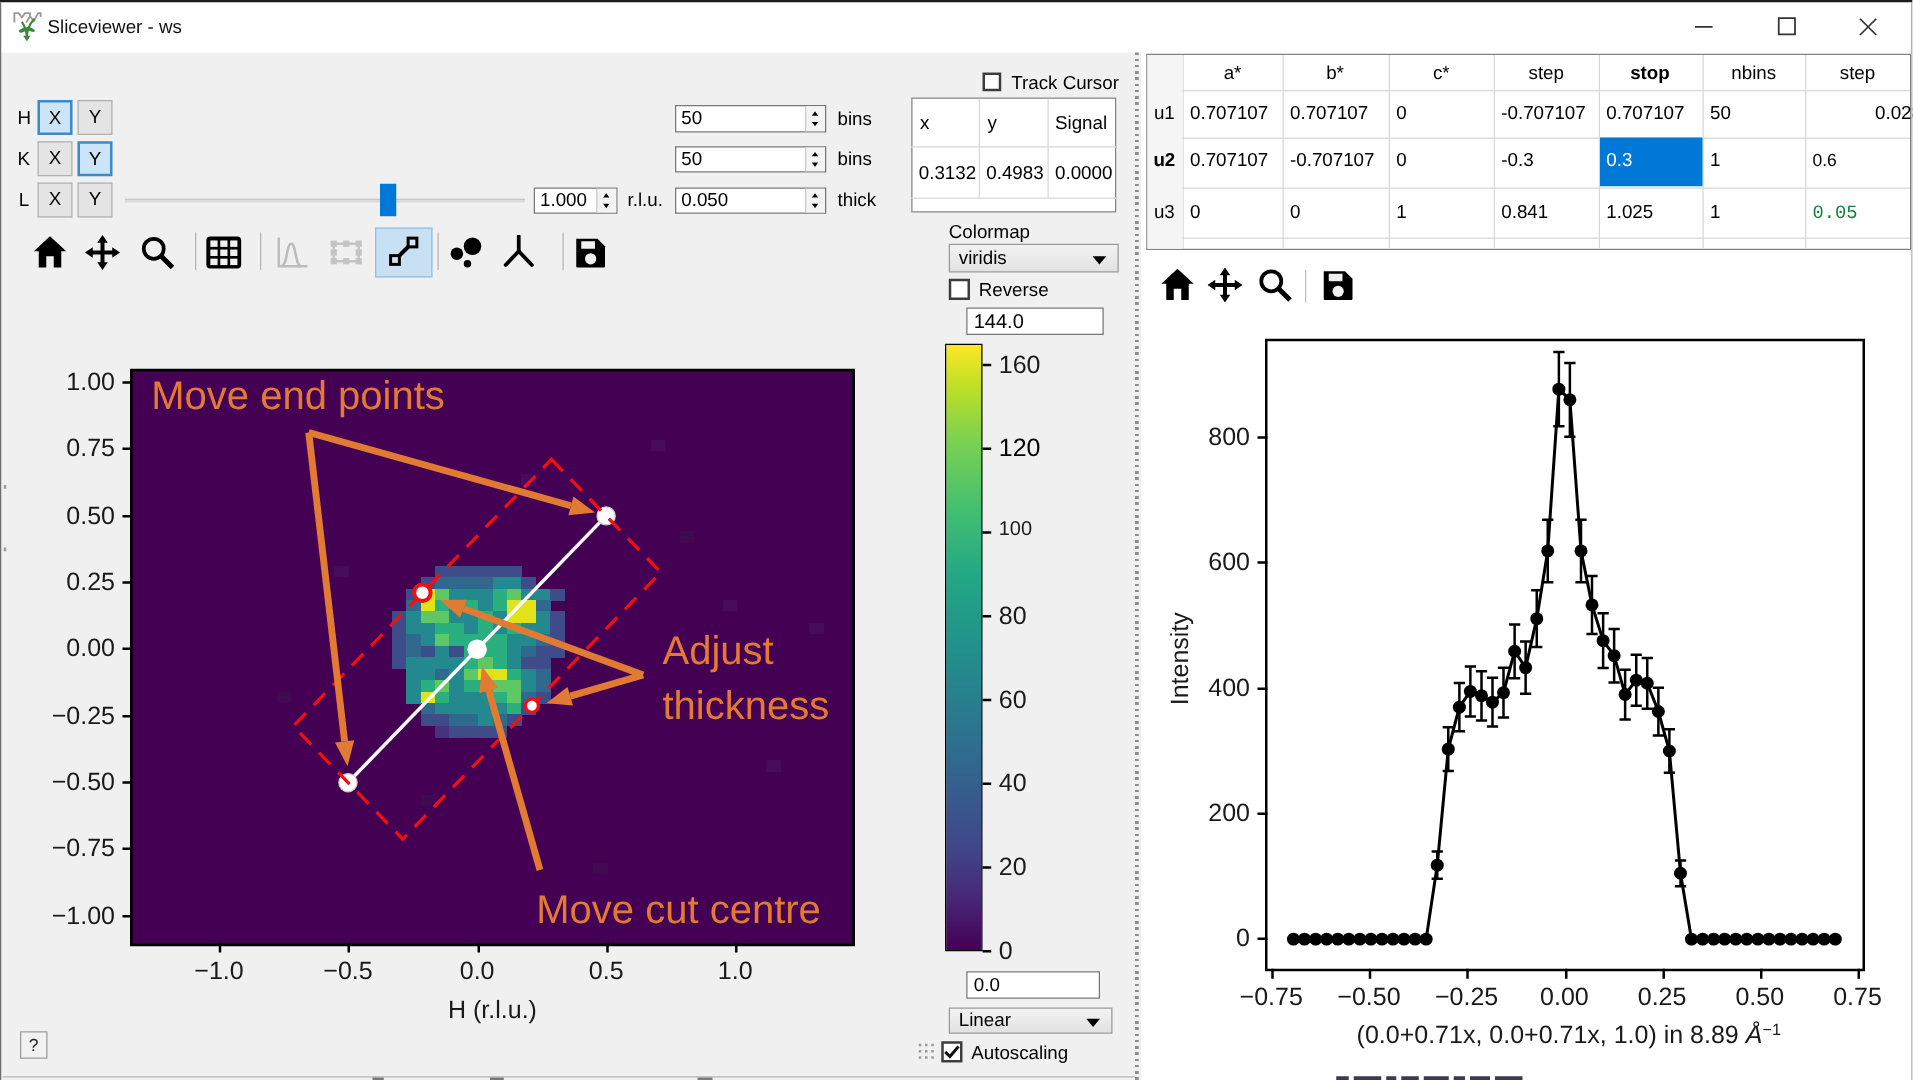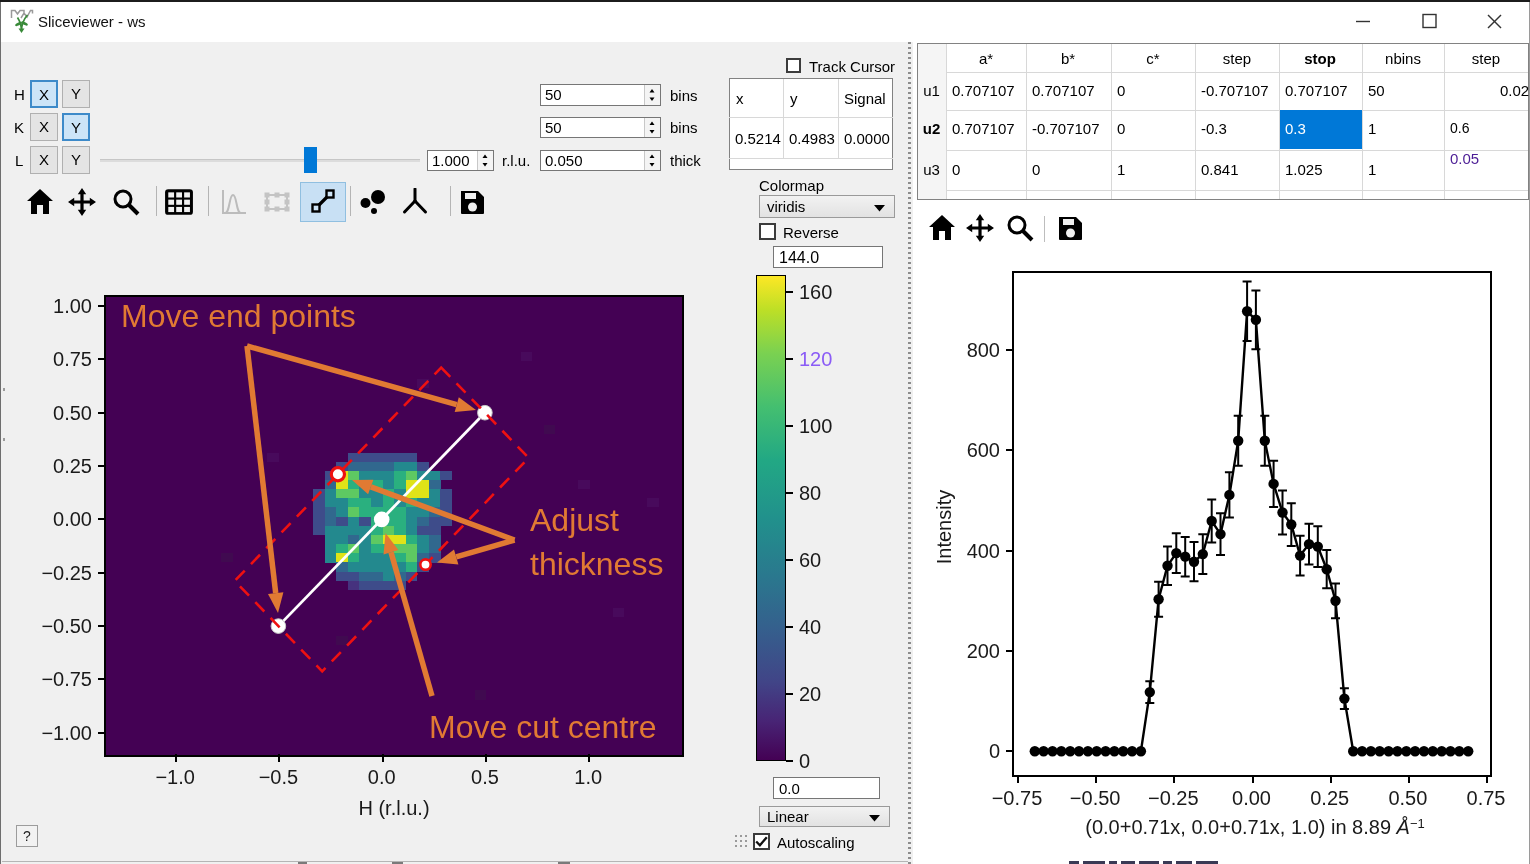--- a/index.html
+++ b/index.html
@@ -342,21 +342,21 @@
     <div style="position:absolute;left:786px;top:58px;width:15px;height:15px;background:#fff;border:2px solid #3c3c3c;box-sizing:border-box"></div>
     <div style="position:absolute;left:809px;top:58px;font-family:'Liberation Sans',sans-serif;font-size:15px;color:#000;white-space:nowrap;">Track Cursor</div>
     <div style="position:absolute;left:729px;top:78px;width:164px;height:92px;background:#fff;border:1px solid #828282;box-sizing:border-box"></div>
     <div style="position:absolute;left:729px;top:117px;width:164px;height:1px;background:#d8d8d8"></div>
     <div style="position:absolute;left:729px;top:158px;width:164px;height:1px;background:#d8d8d8"></div>
     <div style="position:absolute;left:783px;top:79px;width:1px;height:79px;background:#d8d8d8"></div>
     <div style="position:absolute;left:838px;top:79px;width:1px;height:79px;background:#d8d8d8"></div>
     <div style="position:absolute;left:736px;top:90px;font-family:'Liberation Sans',sans-serif;font-size:15px;color:#000;white-space:nowrap;">x</div>
     <div style="position:absolute;left:790px;top:90px;font-family:'Liberation Sans',sans-serif;font-size:15px;color:#000;white-space:nowrap;">y</div>
     <div style="position:absolute;left:844px;top:90px;font-family:'Liberation Sans',sans-serif;font-size:15px;color:#000;white-space:nowrap;">Signal</div>
-    <div style="position:absolute;left:735px;top:130px;font-family:'Liberation Sans',sans-serif;font-size:15px;color:#000;white-space:nowrap;">0.5214</div>
+    <div style="position:absolute;left:735px;top:130px;font-family:'Liberation Sans',sans-serif;font-size:15px;color:#000;white-space:nowrap;">0.3132</div>
     <div style="position:absolute;left:789px;top:130px;font-family:'Liberation Sans',sans-serif;font-size:15px;color:#000;white-space:nowrap;">0.4983</div>
     <div style="position:absolute;left:844px;top:130px;font-family:'Liberation Sans',sans-serif;font-size:15px;color:#000;white-space:nowrap;">0.0000</div>
     <div style="position:absolute;left:759px;top:177px;font-family:'Liberation Sans',sans-serif;font-size:15px;color:#000;white-space:nowrap;">Colormap</div>
     <div style="position:absolute;left:759px;top:195px;width:136px;height:23px;background:linear-gradient(#f2f2f2,#e2e2e2);border:1px solid #9a9a9a;box-sizing:border-box"></div>
     <div style="position:absolute;left:767px;top:195px;height:23px;line-height:23px;font-family:'Liberation Sans',sans-serif;font-size:15px;color:#000">viridis</div>
     <svg width="12" height="8" viewBox="0 0 12 8" style="position:absolute;left:874px;top:203.5px" xmlns="http://www.w3.org/2000/svg">
       <polygon points="0,1 11,1 5.5,7.5" fill="#000"></polygon>
     </svg>
     <div style="position:absolute;left:759px;top:223px;width:17px;height:17px;background:#fff;border:2px solid #3c3c3c;box-sizing:border-box"></div>
     <div style="position:absolute;left:783px;top:224px;font-family:'Liberation Sans',sans-serif;font-size:15px;color:#000;white-space:nowrap;">Reverse</div>
@@ -367,23 +367,23 @@
     <div style="position:absolute;left:799px;top:750.3px;font-family:'Liberation Sans',sans-serif;font-size:20px;color:#1a1a1a;white-space:nowrap;">0</div>
     <div style="position:absolute;left:786px;top:693px;width:7px;height:2px;background:#000"></div>
     <div style="position:absolute;left:799px;top:683.26px;font-family:'Liberation Sans',sans-serif;font-size:20px;color:#1a1a1a;white-space:nowrap;">20</div>
     <div style="position:absolute;left:786px;top:626px;width:7px;height:2px;background:#000"></div>
     <div style="position:absolute;left:799px;top:616.22px;font-family:'Liberation Sans',sans-serif;font-size:20px;color:#1a1a1a;white-space:nowrap;">40</div>
     <div style="position:absolute;left:786px;top:559px;width:7px;height:2px;background:#000"></div>
     <div style="position:absolute;left:799px;top:549.18px;font-family:'Liberation Sans',sans-serif;font-size:20px;color:#1a1a1a;white-space:nowrap;">60</div>
     <div style="position:absolute;left:786px;top:492px;width:7px;height:2px;background:#000"></div>
     <div style="position:absolute;left:799px;top:482.14px;font-family:'Liberation Sans',sans-serif;font-size:20px;color:#1a1a1a;white-space:nowrap;">80</div>
     <div style="position:absolute;left:786px;top:425px;width:7px;height:2px;background:#000"></div>
-    <div style="position:absolute;left:799px;top:415.09999999999997px;font-family:'Liberation Sans',sans-serif;font-size:20px;color:#1a1a1a;white-space:nowrap;">100</div>
+    <div style="position:absolute;left:799px;top:415.09999999999997px;font-family:'Liberation Sans',sans-serif;font-size:16px;color:#1a1a1a;white-space:nowrap;">100</div>
     <div style="position:absolute;left:786px;top:358px;width:7px;height:2px;background:#000"></div>
-    <div style="position:absolute;left:799px;top:348.05999999999995px;font-family:'Liberation Sans',sans-serif;font-size:20px;color:#8b5cf6;white-space:nowrap;">120</div>
+    <div style="position:absolute;left:799px;top:348.05999999999995px;font-family:'Liberation Sans',sans-serif;font-size:20px;color:#000000;white-space:nowrap;">120</div>
     <div style="position:absolute;left:786px;top:291px;width:7px;height:2px;background:#000"></div>
     <div style="position:absolute;left:799px;top:281.02px;font-family:'Liberation Sans',sans-serif;font-size:20px;color:#1a1a1a;white-space:nowrap;">160</div>
     <div style="position:absolute;left:773px;top:777px;width:107px;height:22px;background:#fff;border:1px solid #767676;box-sizing:border-box"></div>
     <div style="position:absolute;left:779px;top:780px;font-family:'Liberation Sans',sans-serif;font-size:15px;color:#000;white-space:nowrap;">0.0</div>
     <div style="position:absolute;left:759px;top:806px;width:131px;height:21px;background:linear-gradient(#f2f2f2,#e2e2e2);border:1px solid #9a9a9a;box-sizing:border-box"></div>
     <div style="position:absolute;left:767px;top:806px;height:21px;line-height:21px;font-family:'Liberation Sans',sans-serif;font-size:15px;color:#000">Linear</div>
     <svg width="12" height="8" viewBox="0 0 12 8" style="position:absolute;left:869px;top:813.5px" xmlns="http://www.w3.org/2000/svg">
       <polygon points="0,1 11,1 5.5,7.5" fill="#000"></polygon>
     </svg>
     <div style="position:absolute;left:735px;top:835px;width:2px;height:2px;background:#9a9a9a"></div>
@@ -439,21 +439,21 @@
     <div style="position:absolute;left:1201px;top:120px;font-family:'Liberation Sans',sans-serif;font-size:15px;color:#000">-0.3</div>
     <div style="position:absolute;left:1285px;top:120px;font-family:Liberation Sans, sans-serif;font-size:15px;color:#fff">0.3</div>
     <div style="position:absolute;left:1368px;top:120px;font-family:'Liberation Sans',sans-serif;font-size:15px;color:#000">1</div>
     <div style="position:absolute;left:1450px;top:120px;font-family:'Liberation Sans',sans-serif;font-size:14px;color:#000">0.6</div>
     <div style="position:absolute;left:952px;top:161px;font-family:'Liberation Sans',sans-serif;font-size:15px;color:#000">0</div>
     <div style="position:absolute;left:1032px;top:161px;font-family:'Liberation Sans',sans-serif;font-size:15px;color:#000">0</div>
     <div style="position:absolute;left:1117px;top:161px;font-family:'Liberation Sans',sans-serif;font-size:15px;color:#000">1</div>
     <div style="position:absolute;left:1201px;top:161px;font-family:'Liberation Sans',sans-serif;font-size:15px;color:#000">0.841</div>
     <div style="position:absolute;left:1285px;top:161px;font-family:'Liberation Sans',sans-serif;font-size:15px;color:#000">1.025</div>
     <div style="position:absolute;left:1368px;top:161px;font-family:'Liberation Sans',sans-serif;font-size:15px;color:#000">1</div>
-    <div style="position:absolute;left:1450px;top:150px;font-family:Liberation Sans, sans-serif;font-size:15px;color:#4c1d95">0.05</div>
+    <div style="position:absolute;left:1450px;top:162px;font-family:Liberation Mono, monospace;font-size:15px;color:#15803d">0.05</div>
     <div style="position:absolute;left:1044px;top:216px;width:1px;height:26px;background:#bdbdbd"></div>
     <svg width="28" height="28" viewBox="0 0 28 28" style="position:absolute;left:928px;top:214px" xmlns="http://www.w3.org/2000/svg">
       <path d="M14 1 L27 13 L23 13 L23 26 L17 26 L17 17 L11 17 L11 26 L5 26 L5 13 L1 13 Z" fill="#000"></path>
     </svg>
     <svg width="28" height="28" viewBox="0 0 28 28" style="position:absolute;left:966px;top:214px" xmlns="http://www.w3.org/2000/svg">
       <path fill="#000" d="M14 0 L18.2 6.2 L15.6 6.2 L15.6 12.4 L21.8 12.4 L21.8 9.8 L28 14 L21.8 18.2 L21.8 15.6 L15.6 15.6 L15.6 21.8 L18.2 21.8 L14 28 L9.8 21.8 L12.4 21.8 L12.4 15.6 L6.2 15.6 L6.2 18.2 L0 14 L6.2 9.8 L6.2 12.4 L12.4 12.4 L12.4 6.2 L9.8 6.2 Z"></path>
     </svg>
     <svg width="28" height="28" viewBox="0 0 28 28" style="position:absolute;left:1006px;top:214px" xmlns="http://www.w3.org/2000/svg">
       <circle cx="11" cy="11" r="8" fill="none" stroke="#000" stroke-width="3"></circle>
       <line x1="17" y1="17" x2="26" y2="26" stroke="#000" stroke-width="4"></line>

